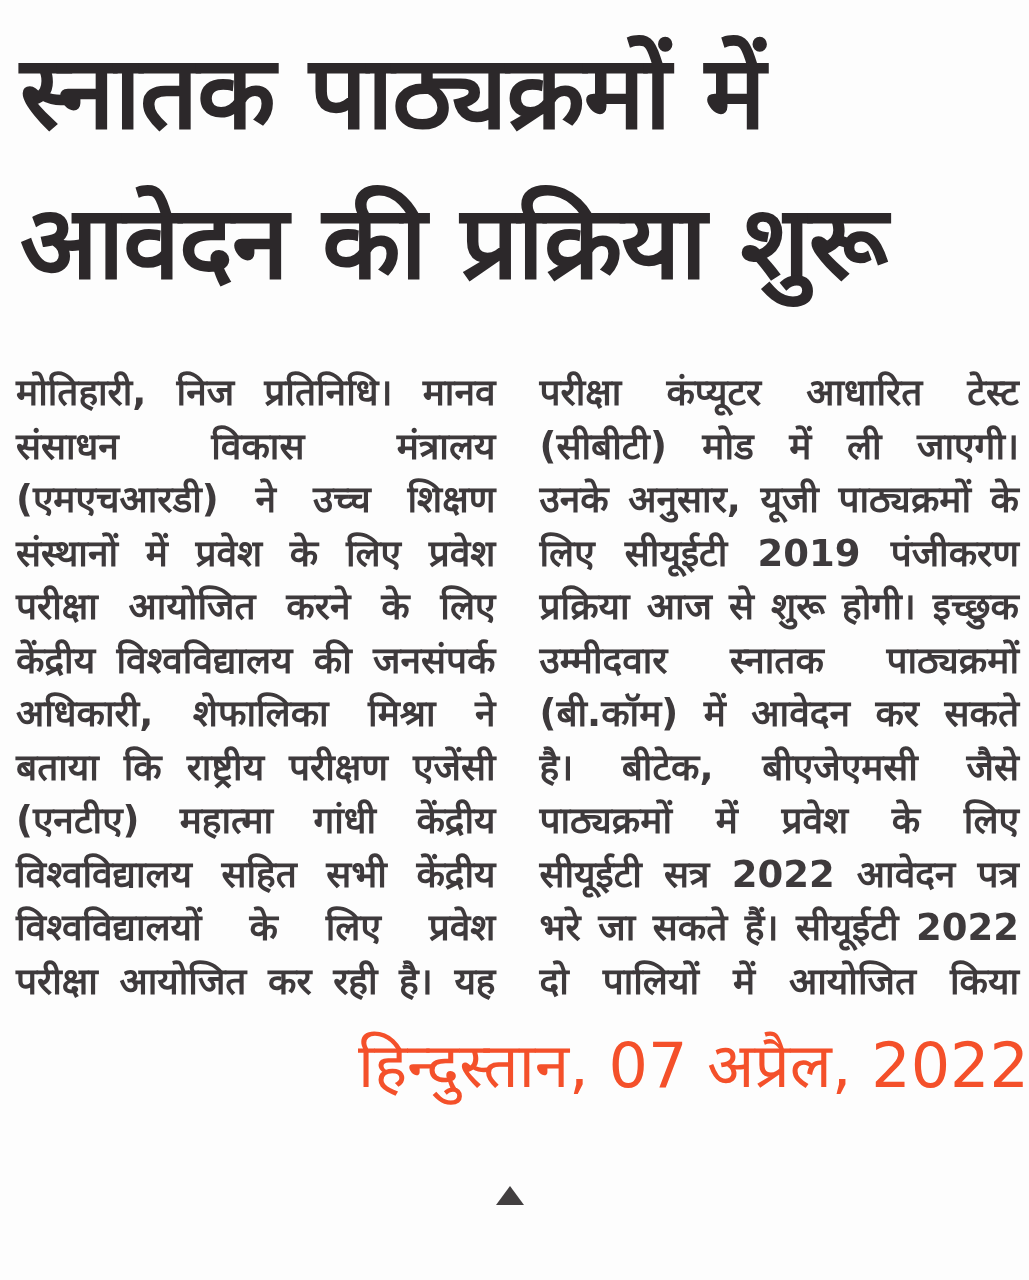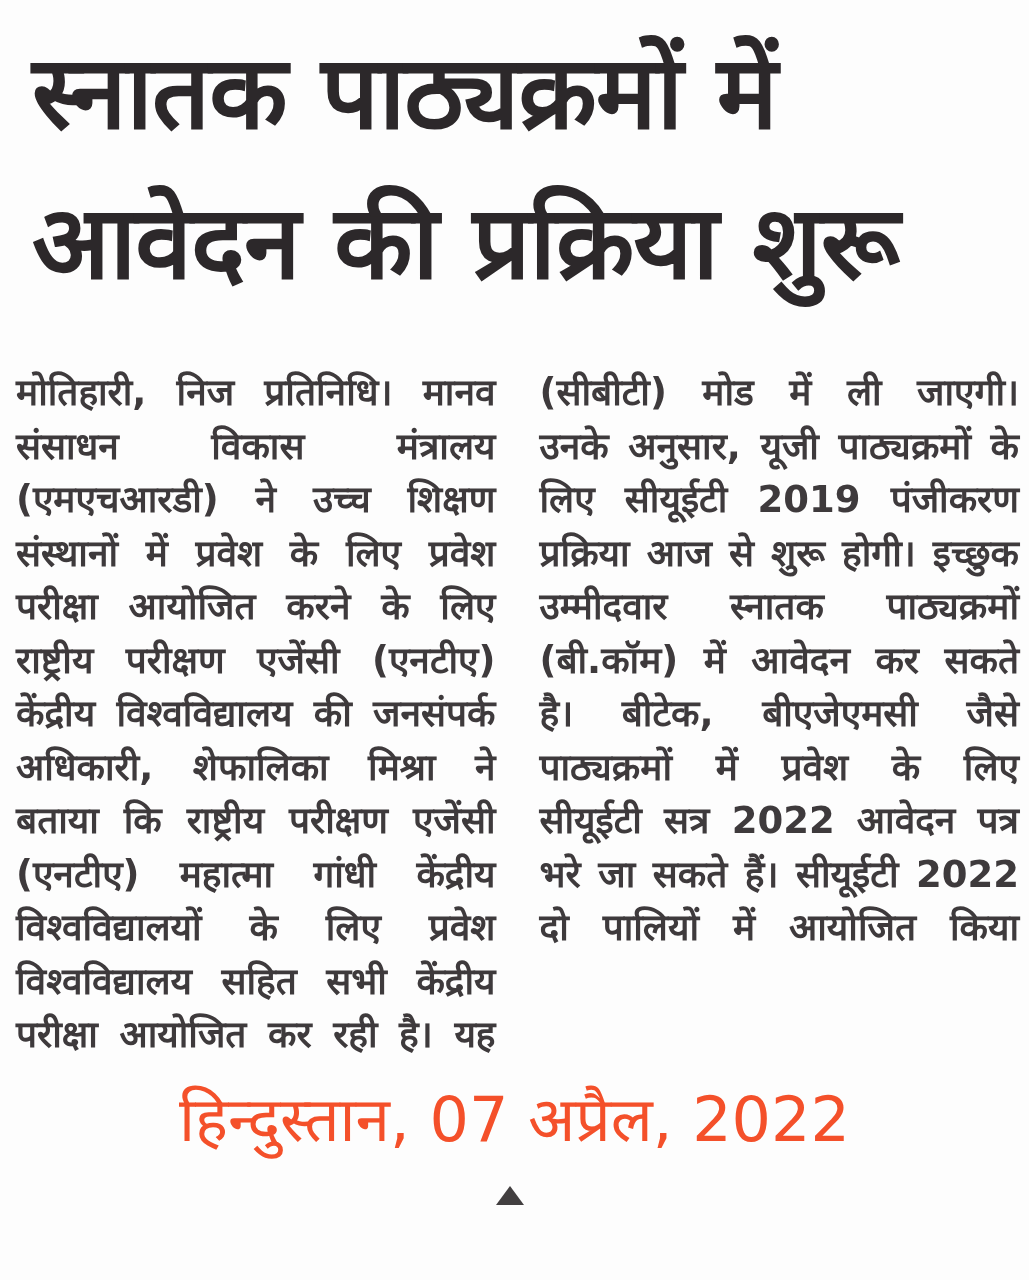--- a/index.html
+++ b/index.html
@@ -18,21 +18,21 @@
 
   .clipping {
     width: 1029px;
     height: 1280px;
     background: #fdfdfd;
     position: relative;
   }
 
   
   .headline {
-    padding: 18px 10px 0 32px;
+    padding: 18px 10px 0 20px;
     color: #2c282a;
     font-weight: bold;
     font-size: 102px;
     line-height: 150px;
     letter-spacing: -1px;
     white-space: nowrap;
   }
   .headline .hl-line { display: block; }
 
   
@@ -56,21 +56,21 @@
     height: 53.5px;
     overflow: visible;
   }
   .column .body-line.no-justify {
     text-align-last: left;
   }
 
   
   .caption {
     margin-top: 12px;
-    text-align: center;
+    text-align: right;
     font-size: 62px;
     line-height: 92px;
     font-weight: 500;
     letter-spacing: 0px;
     
   }
 
   
   .triangle-artifact {
     position: absolute;
@@ -95,31 +95,31 @@
   </h1>
 
   <div class="columns">
 
     <div class="column">
       <div class="body-line" data-bind="article.left_column.lines.0">मोतिहारी, निज प्रतिनिधि। मानव</div>
       <div class="body-line" data-bind="article.left_column.lines.1">संसाधन विकास मंत्रालय</div>
       <div class="body-line" data-bind="article.left_column.lines.2">(एमएचआरडी) ने उच्च शिक्षण</div>
       <div class="body-line" data-bind="article.left_column.lines.3">संस्थानों में प्रवेश के लिए प्रवेश</div>
       <div class="body-line" data-bind="article.left_column.lines.4">परीक्षा आयोजित करने के लिए</div>
-      <div class="body-line" data-bind="article.left_column.lines.5">राष्ट्रीय परीक्षण एजेंसी (एनटीए)</div>
       <div class="body-line" data-bind="article.left_column.lines.7">केंद्रीय विश्वविद्यालय की जनसंपर्क</div>
       <div class="body-line" data-bind="article.left_column.lines.8">अधिकारी, शेफालिका मिश्रा ने</div>
       <div class="body-line" data-bind="article.left_column.lines.9">बताया कि राष्ट्रीय परीक्षण एजेंसी</div>
       <div class="body-line" data-bind="article.left_column.lines.10">(एनटीए) महात्मा गांधी केंद्रीय</div>
+      <div class="body-line" data-bind="article.left_column.lines.11">विश्वविद्यालय सहित सभी केंद्रीय</div>
       <div class="body-line" data-bind="article.left_column.lines.12">विश्वविद्यालयों के लिए प्रवेश</div>
-      <div class="body-line" data-bind="article.left_column.lines.11">विश्वविद्यालय सहित सभी केंद्रीय</div>
       <div class="body-line" data-bind="article.left_column.lines.13">परीक्षा आयोजित कर रही है। यह</div>
     </div>
 
     <div class="column">
+      <div class="body-line" data-bind="article.right_column.lines.0">परीक्षा कंप्यूटर आधारित टेस्ट</div>
       <div class="body-line" data-bind="article.right_column.lines.1">(सीबीटी) मोड में ली जाएगी।</div>
       <div class="body-line" data-bind="article.right_column.lines.2">उनके अनुसार, यूजी पाठ्यक्रमों के</div>
       <div class="body-line" data-bind="article.right_column.lines.3">लिए सीयूईटी 2019 पंजीकरण</div>
       <div class="body-line" data-bind="article.right_column.lines.4">प्रक्रिया आज से शुरू होगी। इच्छुक</div>
       <div class="body-line" data-bind="article.right_column.lines.5">उम्मीदवार स्नातक पाठ्यक्रमों</div>
       <div class="body-line" data-bind="article.right_column.lines.6">(बी.कॉम) में आवेदन कर सकते</div>
       <div class="body-line" data-bind="article.right_column.lines.7">है। बीटेक, बीएजेएमसी जैसे</div>
       <div class="body-line" data-bind="article.right_column.lines.8">पाठ्यक्रमों  में प्रवेश के लिए</div>
       <div class="body-line" data-bind="article.right_column.lines.10">सीयूईटी सत्र 2022 आवेदन पत्र</div>
       <div class="body-line" data-bind="article.right_column.lines.11">भरे जा सकते हैं।  सीयूईटी 2022</div>

